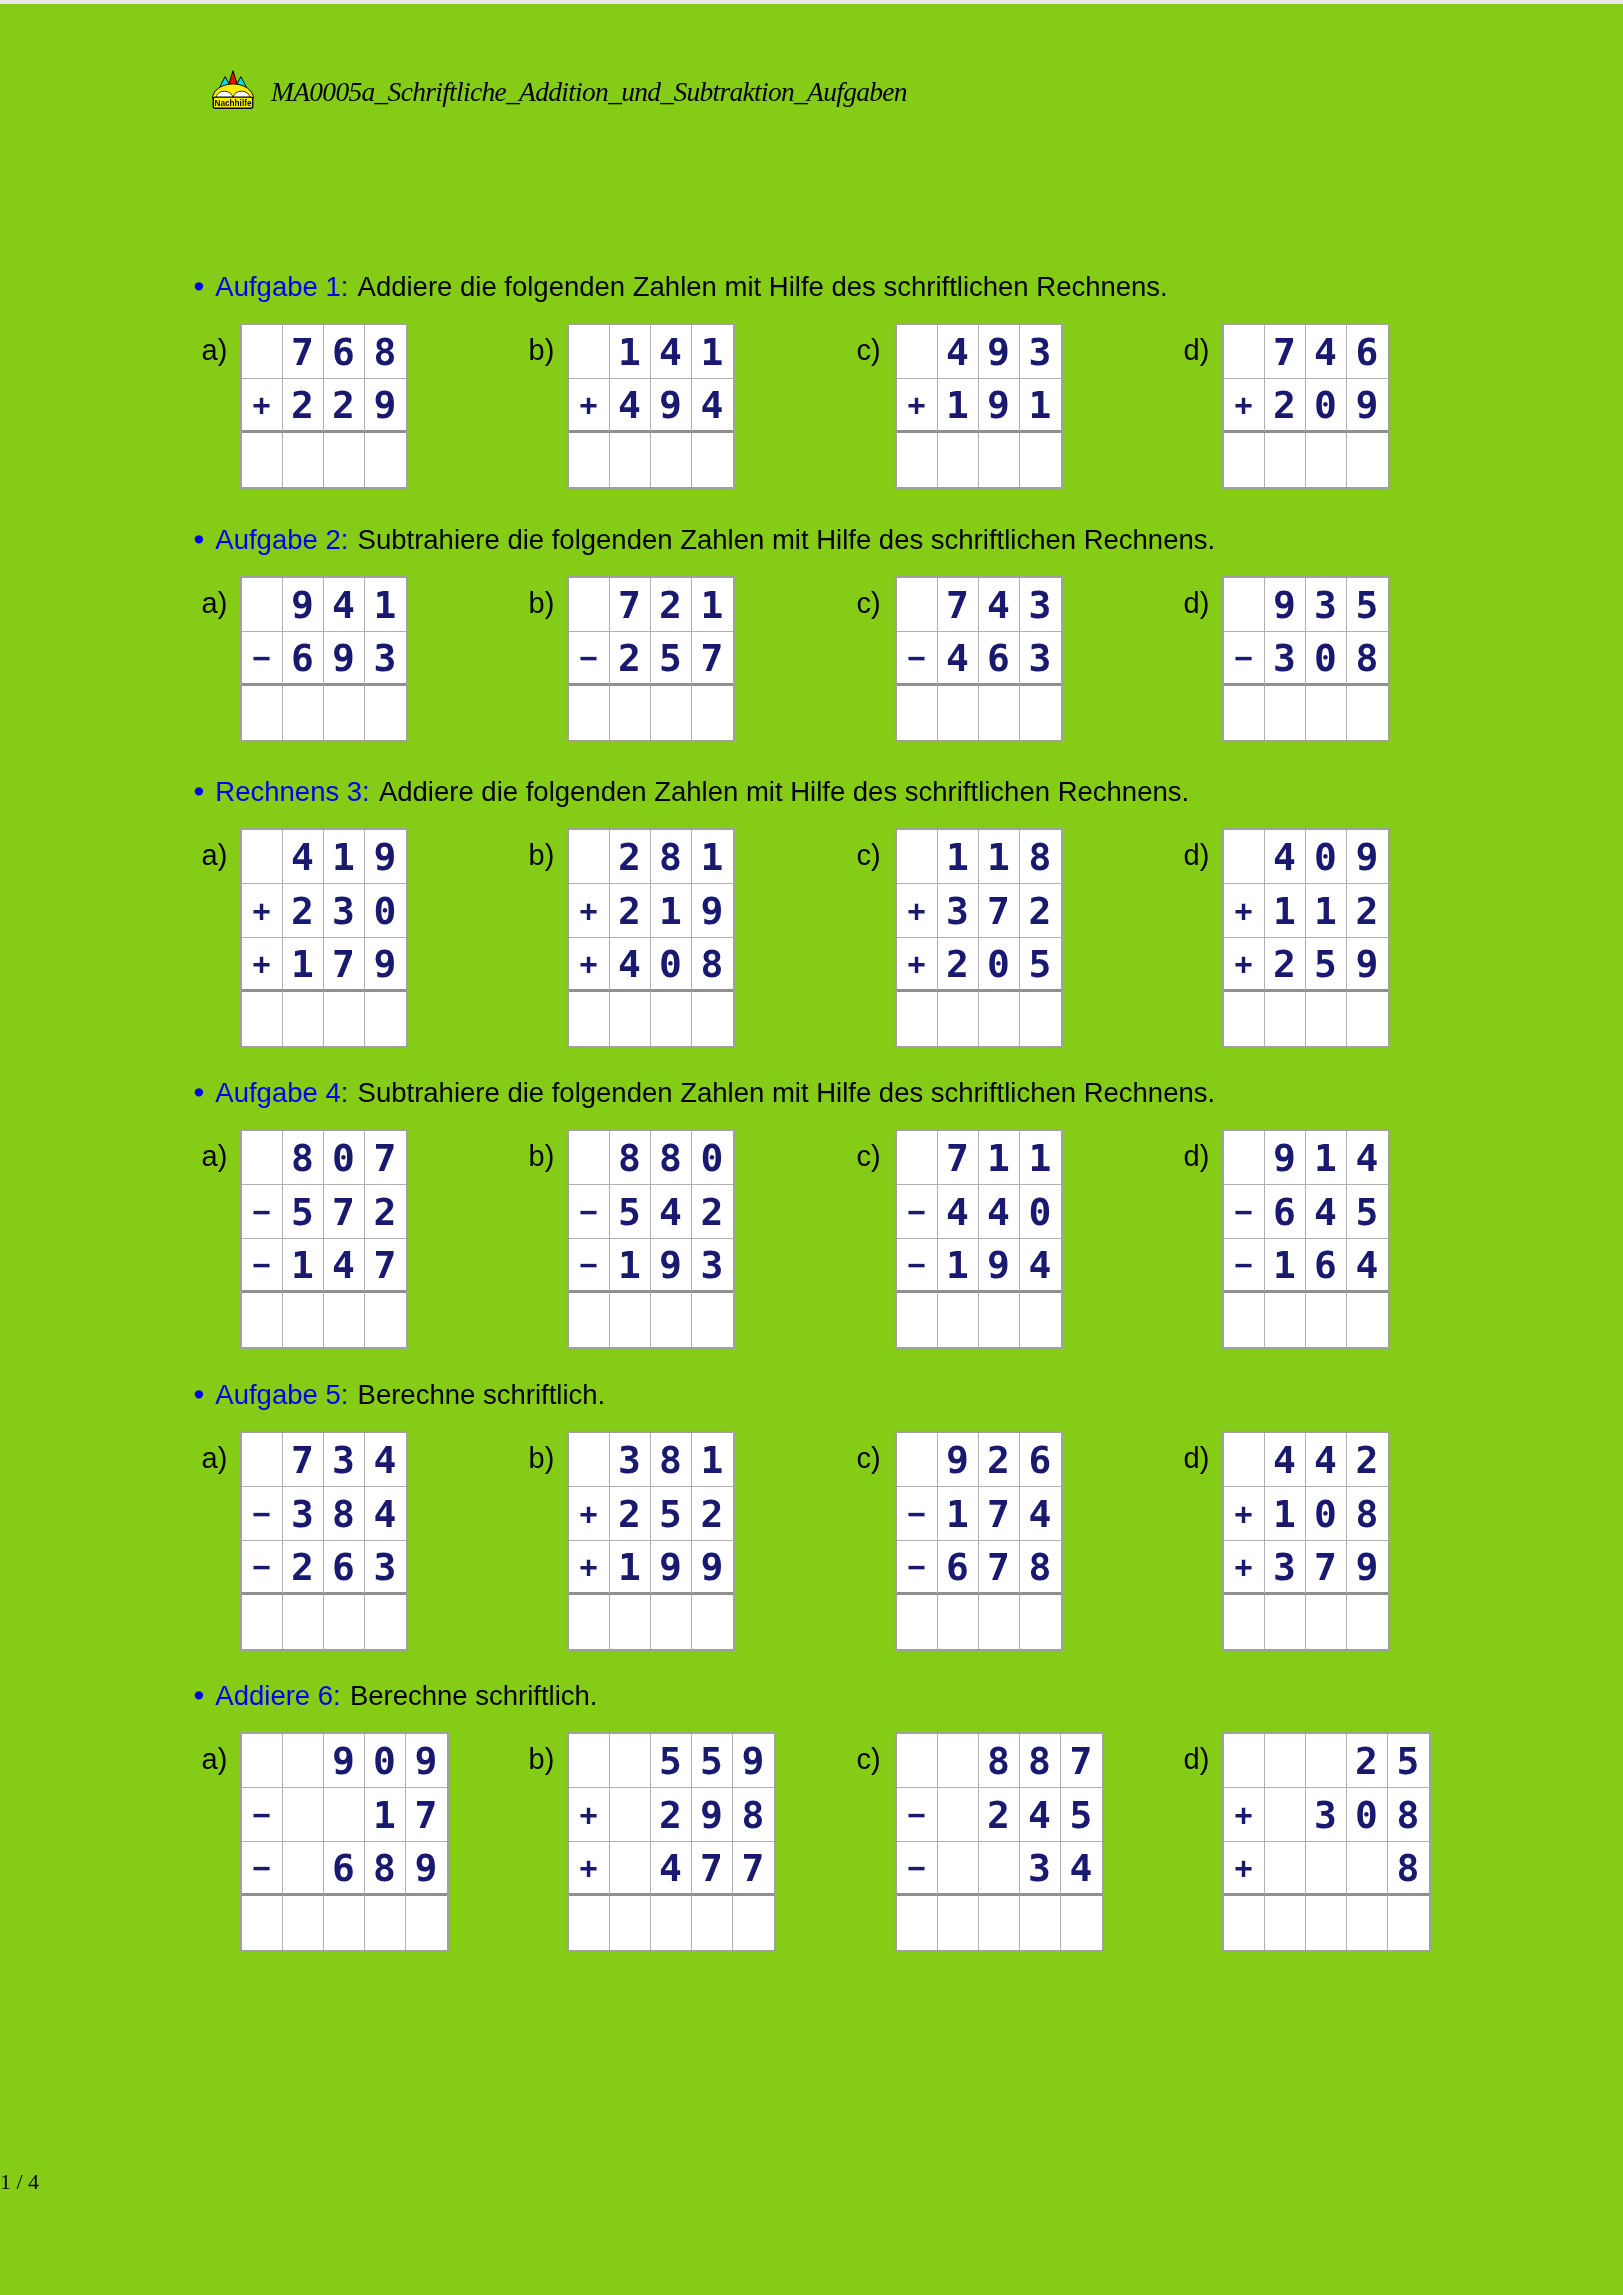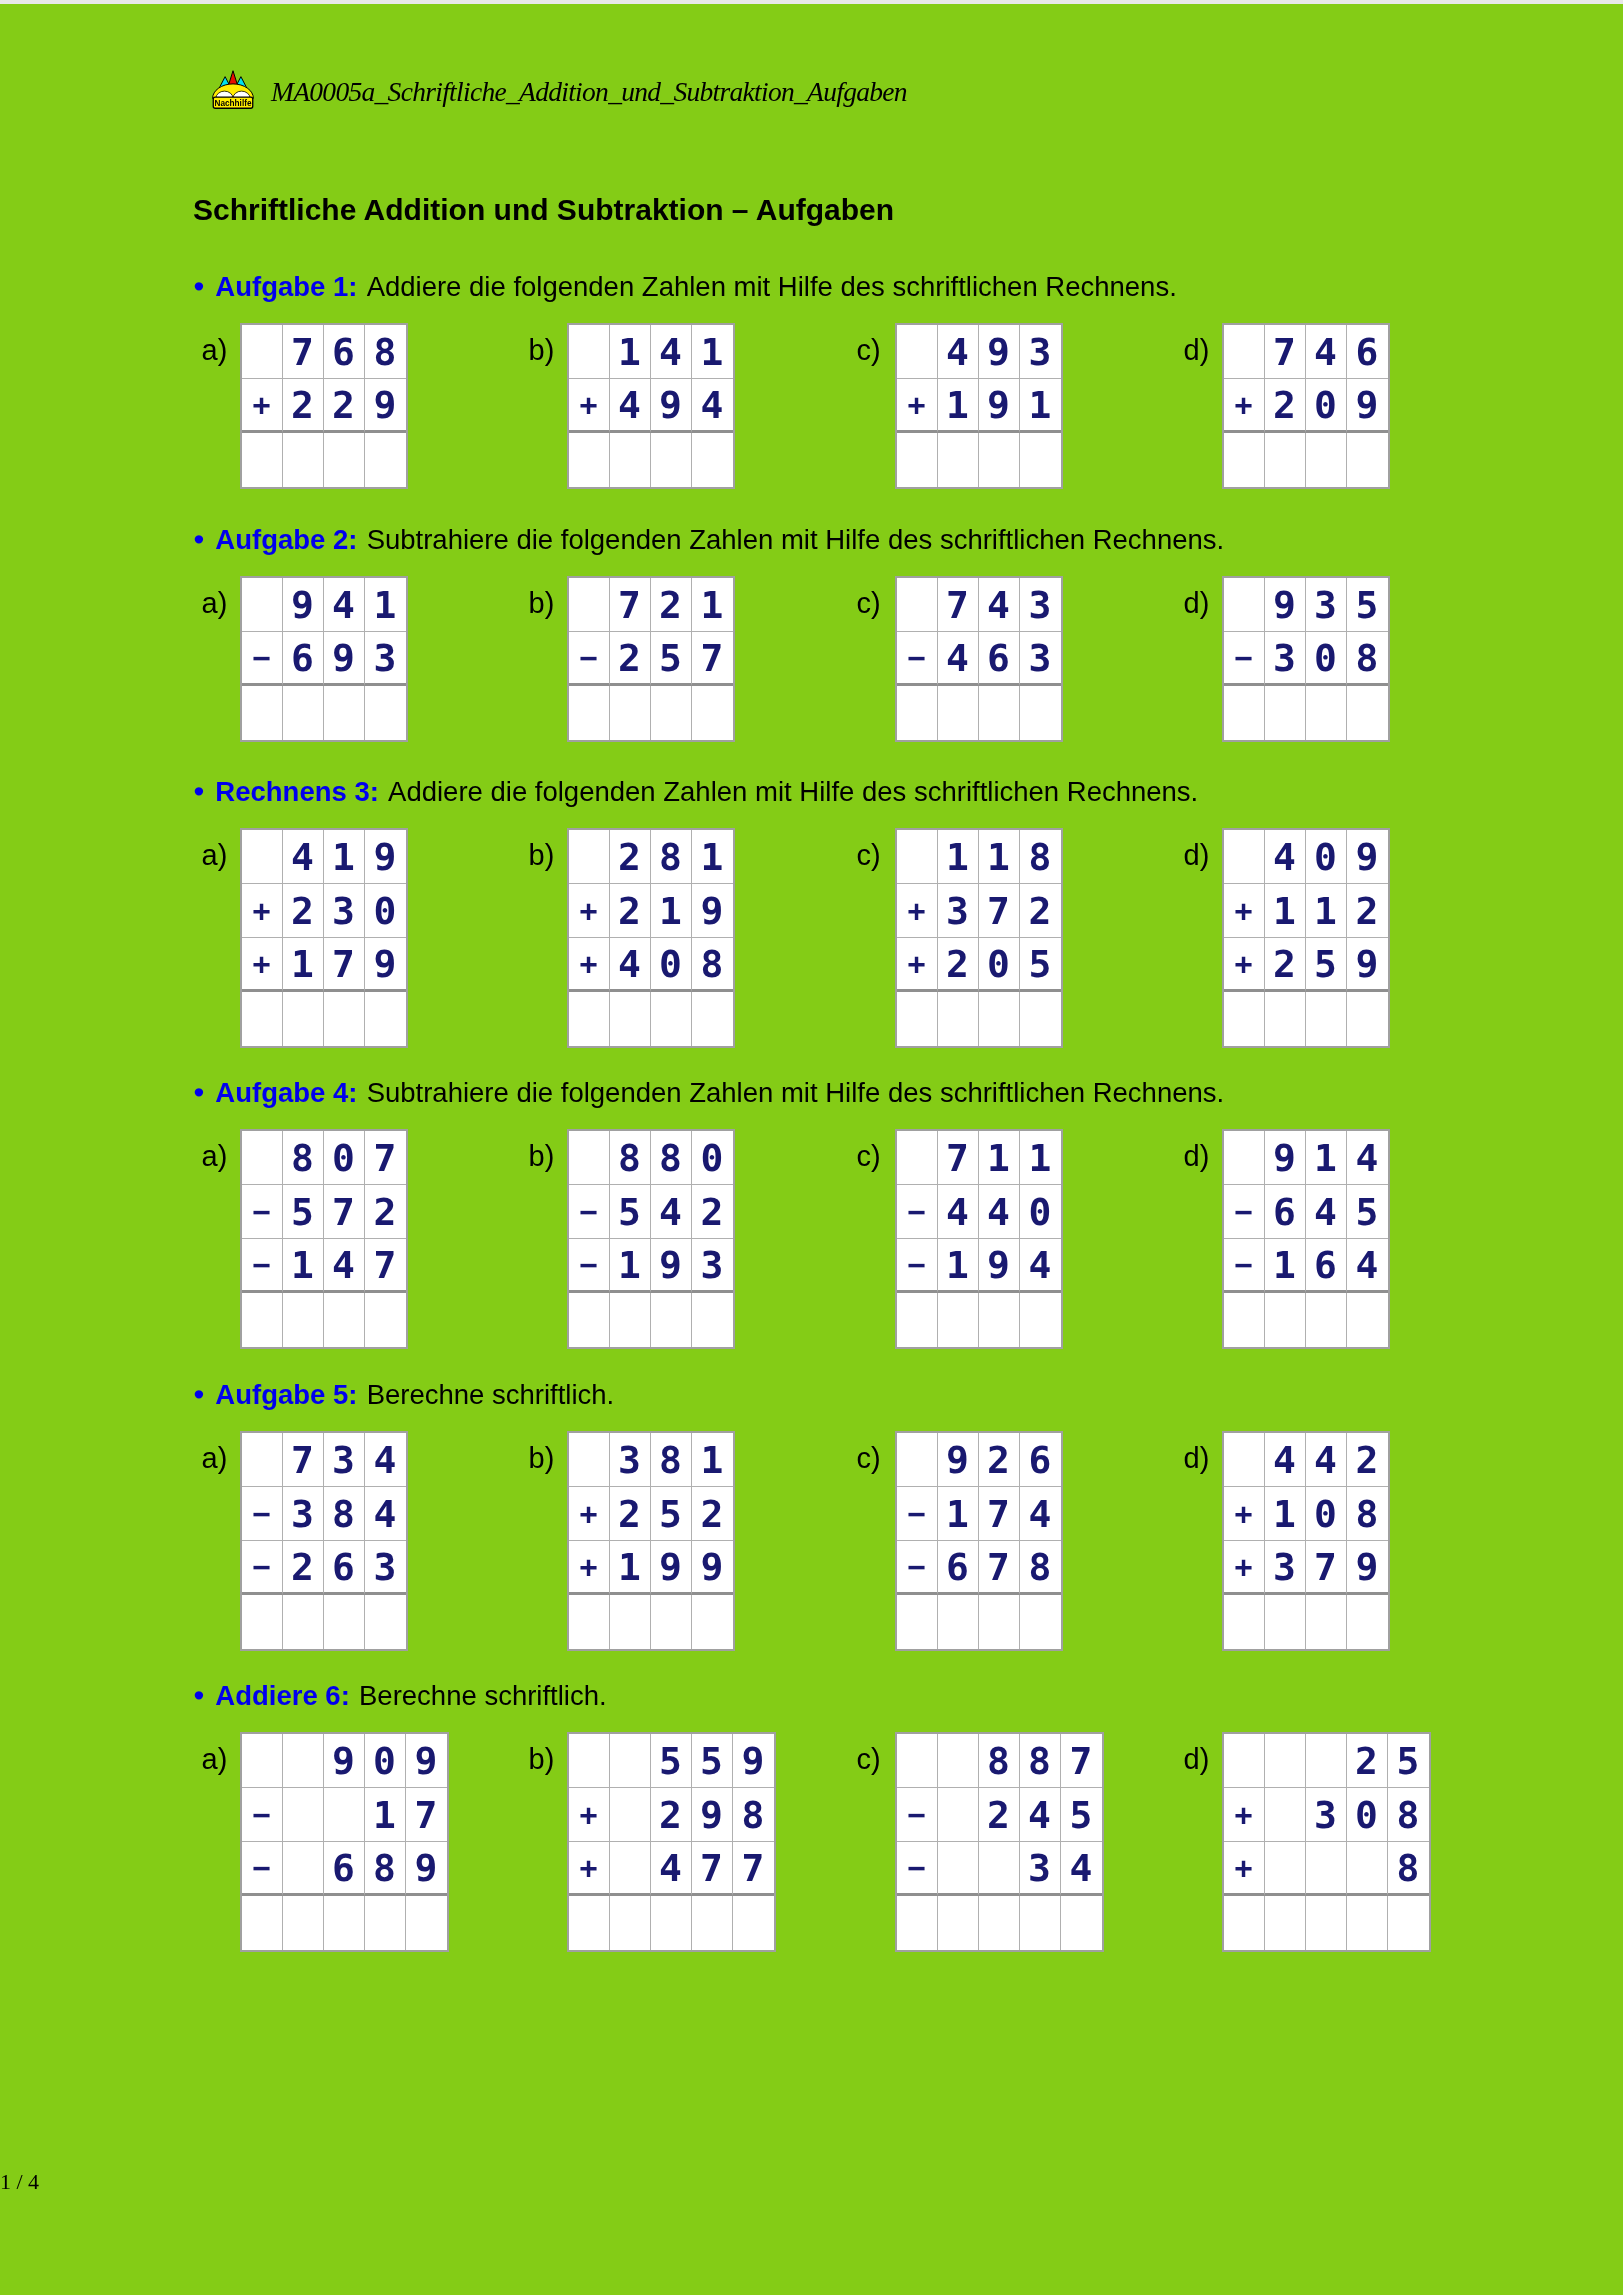--- a/index.html
+++ b/index.html
@@ -24,21 +24,21 @@
   .logo-box svg{ display:block; }
   .logo-label-text{ font-family:"Liberation Sans", sans-serif; font-weight:bold; }
 
   
   .page-title{ position:absolute; left:193px; top:189px; font-size:30px; font-weight:bold; letter-spacing:0; }
 
   
   .exercise{ position:absolute; left:193px; right:0; }
   .ex-heading{ position:absolute; left:0; top:0; font-size:27.5px; white-space:nowrap; }
   .ex-bullet{ color:var(--accent); font-size:19.6px; vertical-align:3.9px; margin-right:10.5px; }
-  .ex-label{ color:var(--accent); font-weight:bold; margin-right:9.2px;text-align:center; }
+  .ex-label{ color:var(--accent); font-weight:normal; margin-right:9.2px;text-align:center; }
   .ex-desc{ color:var(--black); }
 
   .grids{ position:absolute; left:8.5px; top:52px; height:6.5px; }
   .problem{ position:absolute; top:0; display:flex; align-items:flex-start; }
   .plabel{ width:38px; padding-top:10.5px; font-size:29px; color:var(--black); }
 
   .grid{ display:grid; border:2px solid var(--border); background:#fff; }
   .cell{
     width:var(--cell-w); height:var(--cell-h);
     border-right:1.3px solid var(--line); border-bottom:1.3px solid var(--line);
@@ -71,21 +71,20 @@
         <path d="M7,46 A31,22 0 0 1 69,46 Z" fill="var(--logo-yellow)" stroke="#000" stroke-width="1.5"></path>
         <path d="M12,46 A13,11 0 0 1 38,46 Z" fill="#fff" stroke="#000" stroke-width="1.2"></path>
         <path d="M38,46 A13,11 0 0 1 64,46 Z" fill="#fff" stroke="#000" stroke-width="1.2"></path>
         <rect x="8" y="44" width="60" height="17" rx="3" fill="var(--logo-yellow)" stroke="#000" stroke-width="2"></rect>
         <text class="logo-label-text" x="38" y="57" font-size="12.5" text-anchor="middle" fill="#000">Nachhilfe</text>
       </svg>
     </div>
     <div class="fname">MA0005a_Schriftliche_Addition_und_Subtraktion_Aufgaben</div>
   </div>
 
-  <h1 class="page-title">Schriftliche Addition und Subtraktion – Aufgaben</h1>
 
   <div id="exercises">
       <section class="exercise" style="top: 267px;">
         <div class="ex-heading"><span class="ex-bullet">●</span><span class="ex-label">Aufgabe 1:</span><span class="ex-desc">Addiere die folgenden Zahlen mit Hilfe des schriftlichen Rechnens.</span></div>
         <div class="grids">
           <div class="problem" style="left: 0px;">
             <div class="plabel">a)</div>
             <div class="grid" style="grid-template-columns: repeat(4, var(--cell-w));">
               <div class="cell op"></div>
               <div class="cell digit">7</div>

